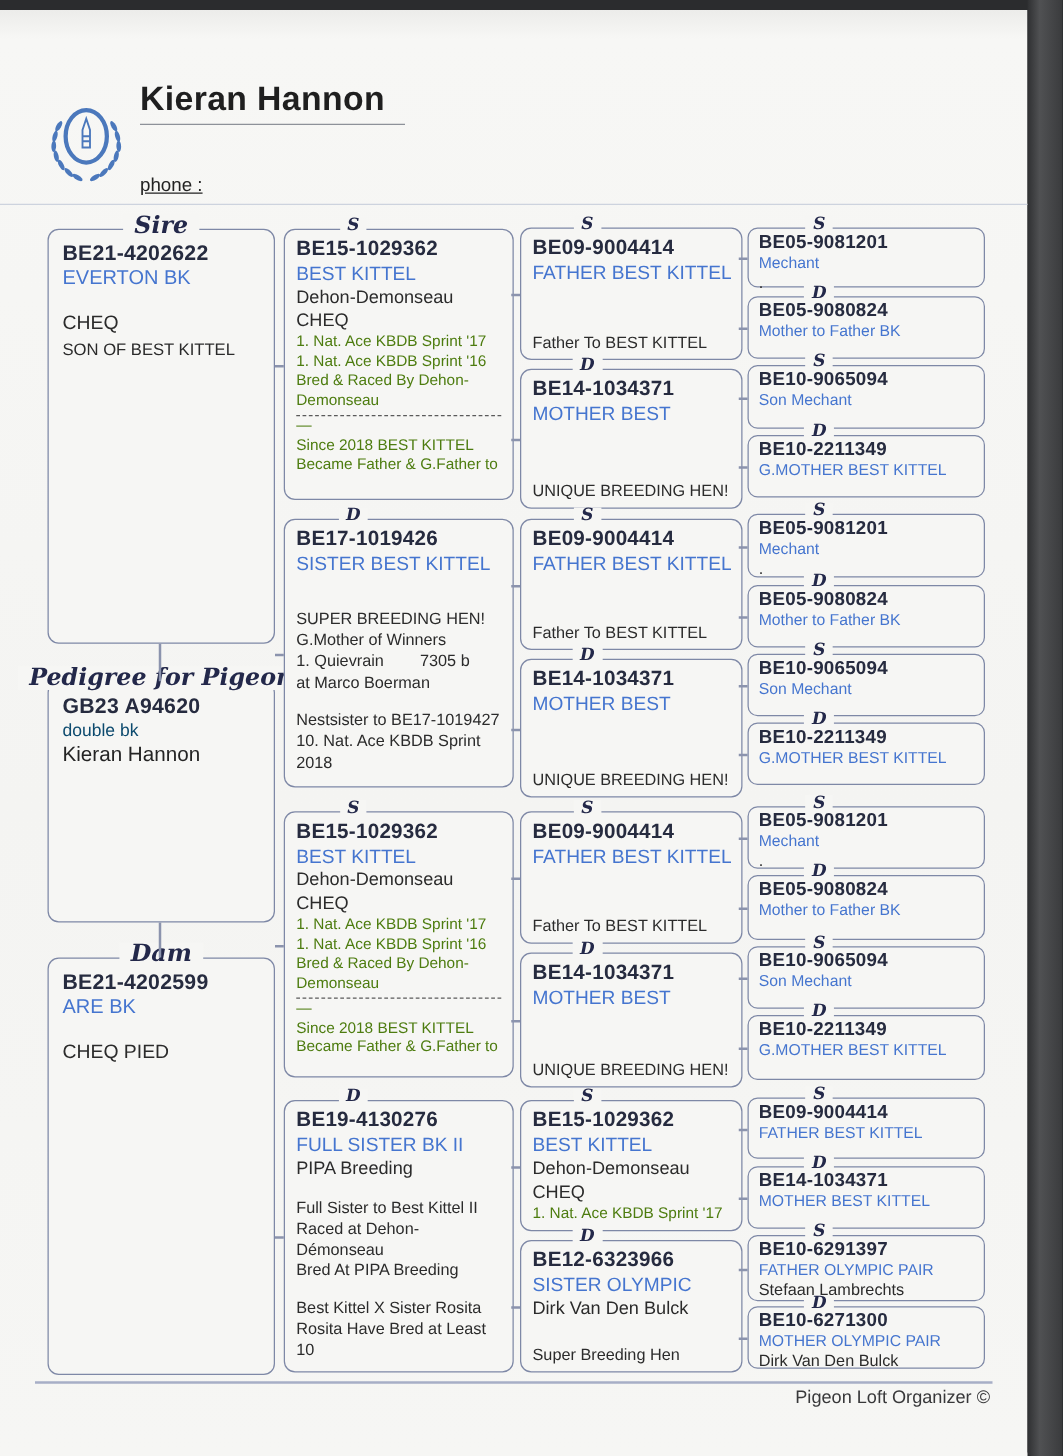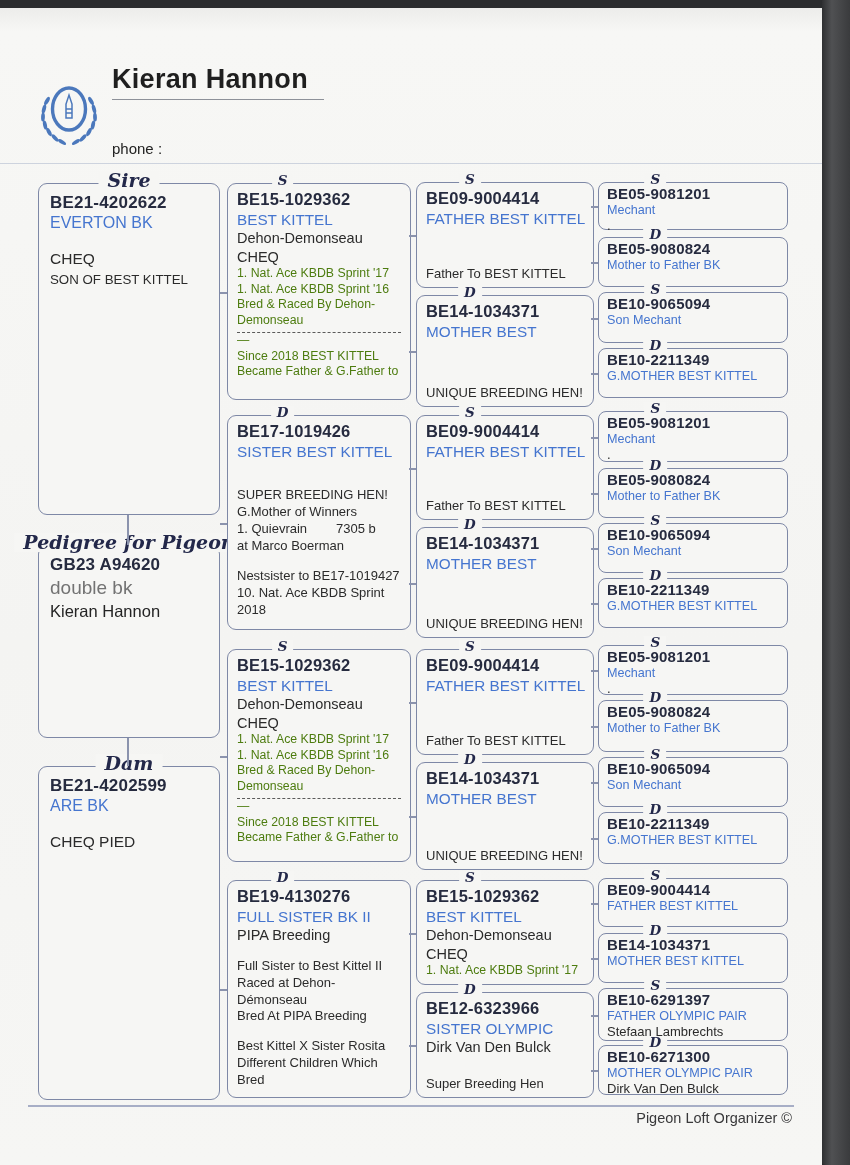--- a/index.html
+++ b/index.html
@@ -16,21 +16,21 @@
     position:absolute;left:822px;top:0;width:28px;height:1165px;
     background:linear-gradient(90deg,#2f3032 0%,#505153 35%,#3a3b3d 100%);
     border-radius:0 0 0 4px;
   }
   
   #title{
     position:absolute;left:112px;top:64px;
     font-size:27px;font-weight:bold;color:#1f1f1f;letter-spacing:.3px;
     border-bottom:1.5px solid #8d9199;padding:0 16px 4px 0;
   }
-  #phone{position:absolute;left:112px;top:140px;font-size:15px;color:#222;}
+  #phone{position:absolute;left:112px;top:140px;font-size:15px;color:#222;text-decoration:underline;}
   #logo{position:absolute;left:37px;top:79px;}
   .hrule{position:absolute;height:1px;background:#cdd3de;}
   
   #tree{position:absolute;left:0;top:0;width:850px;height:1165px;}
   .pbox{
     position:absolute;box-sizing:border-box;
     border:1.6px solid #7e88a6;border-radius:9px;background:#f6f6f4;
     padding:5px 9px 4px;display:flex;flex-direction:column;
   }
   .pbox.big{padding:8px 11px;}
@@ -41,21 +41,21 @@
     font-family:"DejaVu Serif",serif;font-weight:bold;font-style:italic;
     font-size:13.5px;color:#23284a;white-space:nowrap;
   }
   .tag.center{left:50%;top:-13px;font-size:19px;padding:0 9px;}
   .ring{font-size:16.5px;font-weight:bold;color:#262b3f;line-height:1.25;letter-spacing:.2px;white-space:nowrap;}
   .bname{font-size:15.3px;color:#4575cf;line-height:1.28;white-space:nowrap;}
   .big .ring{font-size:17px;}
   .big .bname{font-size:16px;}
   .small .ring{font-size:15px;line-height:1.2;}
   .small .bname{font-size:12.6px;line-height:1.2;}
-  .bname-lg{font-size:19px;color:#737373;line-height:1.35;}
+  .bname-lg{font-size:14px;color:#0c4a6e;line-height:1.35;}
   .owner{font-size:16.5px;color:#242424;line-height:1.3;}
   .cheq{font-size:15.5px;color:#2b2b2b;margin-top:15px;line-height:1.3;}
   .subline{font-size:13.3px;color:#2b2b2b;margin-top:2px;line-height:1.3;}
   .lb{font-size:14.5px;color:#2b2b2b;line-height:1.28;}
   .lm{font-size:13px;color:#2b2b2b;line-height:1.3;}
   .ls{font-size:12.3px;color:#4d7c0f;line-height:1.26;}
   .lx{font-size:13px;color:#2b2b2b;line-height:1.2;}
   .lgap{height:13px;flex:none;}
   .lfx{flex:1;}
   .lhr{border-top:1.2px dashed #5a5a5a;margin:4px 0 0;height:0;}
@@ -178,21 +178,21 @@
       <span class="tag">D</span>
       <div class="ring">BE19-4130276</div>
       <div class="bname">FULL SISTER BK II</div>
       <div class="lb">PIPA Breeding</div>
       <div class="lgap"></div>
       <div class="lm">Full Sister to Best Kittel II</div>
       <div class="lm">Raced at Dehon-Démonseau</div>
       <div class="lm">Bred At PIPA Breeding</div>
       <div class="lgap"></div>
       <div class="lm">Best Kittel X Sister Rosita</div>
-      <div class="lm">Different Children Which Bred</div>
+      <div class="lm">Rosita Have Bred at Least 10</div>
     </div>
     <div class="tick" style="left: 409px; top: 235px;"></div>
     <div class="pbox" style="left: 416px; top: 182px; width: 178px; height: 106px;">
       <span class="tag">S</span>
       <div class="ring">BE09-9004414</div>
       <div class="bname">FATHER BEST KITTEL</div>
       <div class="lfx"></div>
       <div class="lm">Father To BEST KITTEL</div>
     </div>
     <div class="tick" style="left: 409px; top: 351px;"></div>

